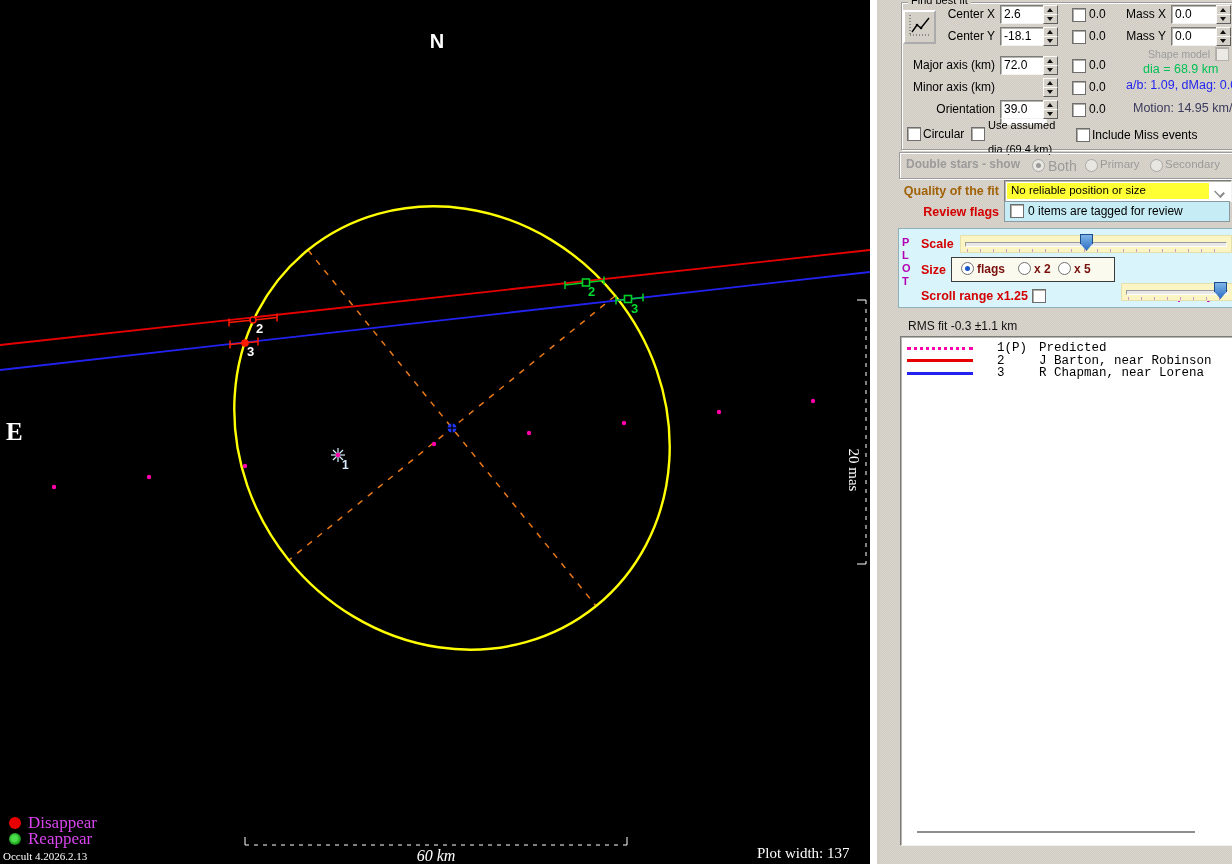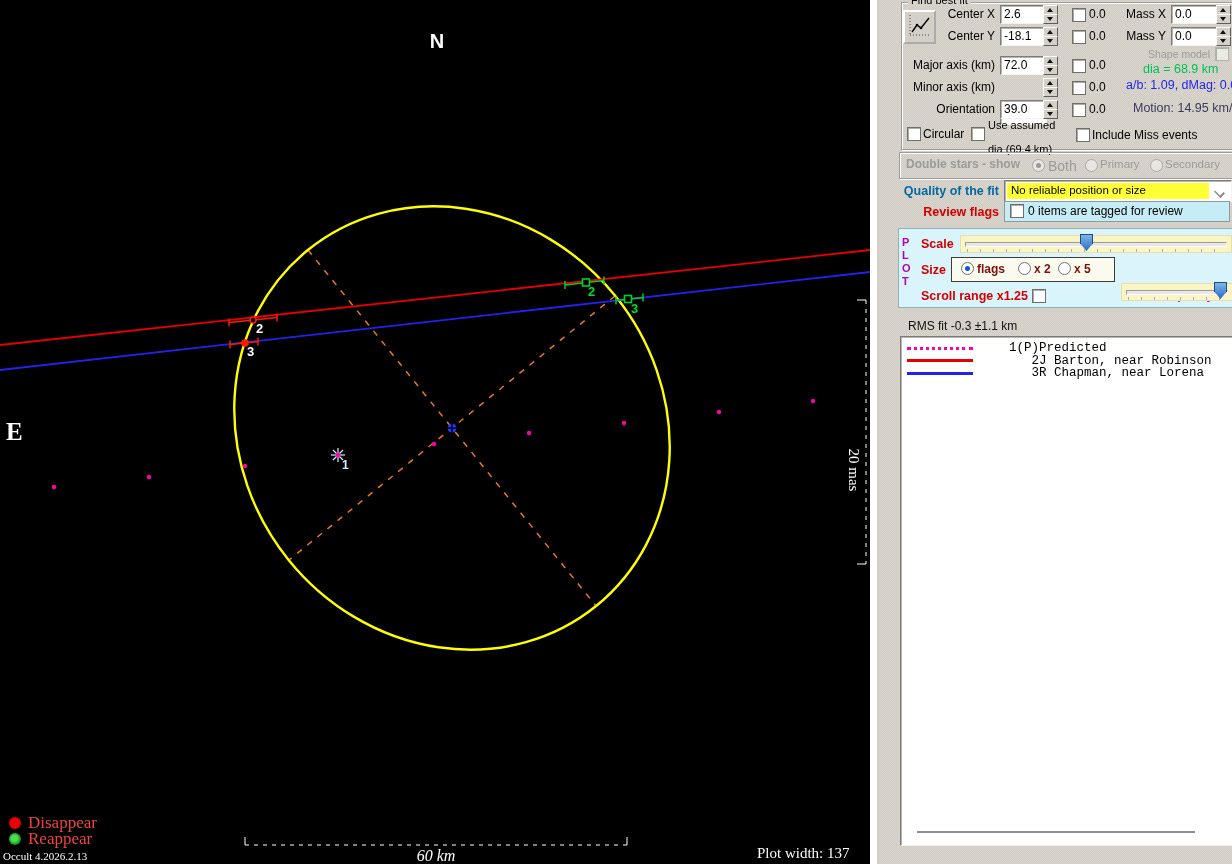--- a/index.html
+++ b/index.html
@@ -8,21 +8,21 @@
     font-family:"Liberation Sans",sans-serif;font-size:12px;color:#000;
     background:#000;
   }
   .abs{position:absolute;}
   
   #plot{left:0;top:0;width:872px;height:864px;background:#000;}
   #plot-svg{position:absolute;left:0;top:0;}
   .plot-title{left:0;top:2px;width:874px;text-align:center;font-weight:bold;font-size:20px;white-space:pre;}
   .north{left:0;top:30px;width:874px;text-align:center;color:#fff;font-weight:bold;font-size:20px;}
   .east{left:6px;top:418px;color:#fff;font-weight:bold;font-size:25px;font-family:"Liberation Serif",serif;}
-  .dr-legend{left:9px;top:815px;color:#ef4444;font-family:"Liberation Serif",serif;font-size:17px;}
+  .dr-legend{left:9px;top:815px;color:#d946ef;font-family:"Liberation Serif",serif;font-size:17px;}
   .dr-row{display:flex;align-items:center;height:15px;margin-bottom:1px;}
   .dot{width:12px;height:12px;border-radius:50%;margin-right:7px;flex:0 0 auto;}
   .dot-red{background:#e80000;}
   .dot-green{background:radial-gradient(circle at 45% 45%, #4be04b 0 30%, #128a12 70%);}
   .version{left:3px;top:850px;color:#fff;font-family:"Liberation Serif",serif;font-size:11px;}
   .plot-width{left:757px;top:845px;color:#fff;font-family:"Liberation Serif",serif;font-size:15px;}
   
   .white-strip{left:870px;top:0;width:7px;height:864px;background:#fff;}
   .panel{left:877px;top:0;width:355px;height:864px;
     background:#d6d2c9;
@@ -42,21 +42,21 @@
       border-left:3px solid transparent;border-right:3px solid transparent;border-bottom:4px solid #111;}
   .spin .dn::after{content:'';position:absolute;left:3px;top:2px;
       border-left:3px solid transparent;border-right:3px solid transparent;border-top:4px solid #111;}
   .cb{width:12px;height:12px;background:#fff;border:1px solid #6e6e6e;box-shadow:inset 1px 1px 0 #b0ada6;}
   .cb.dis{border-color:#b4b2ab;background:#eceae4;}
   .radio{width:11px;height:11px;border-radius:50%;background:#fff;border:1px solid #707070;}
   .radio.sel::after{content:'';position:absolute;left:3px;top:3px;width:5px;height:5px;border-radius:50%;background:#1457c8;}
   .radio.dis{border-color:#a8a8a8;background:#e8e6e0;}
   .radio.dis.sel::after{background:#9a9a9a;}
   .graytxt{color:#9b9b9b;}
-  .green-lbl{color:#0369a1;font-weight:bold;font-size:12.5px;}
+  .green-lbl{color:#a16207;font-weight:bold;font-size:12.5px;}
   .red-lbl{color:#d40000;font-weight:bold;font-size:12.5px;}
   .magenta-lbl{color:#c400c4;font-weight:bold;font-size:12.5px;margin-top:25px;}
   .maroon-lbl{color:#79100c;font-weight:bold;font-size:12px;}
   .combo{background:#fff;border:1px solid;border-color:#7b7b7b #f4f2ee #f4f2ee #7b7b7b;box-shadow:inset 1px 1px 0 #b8b5ad;}
   .combo .field{position:absolute;left:2px;top:2px;right:22px;bottom:2px;background:#ffff33;
       line-height:15px;padding-left:4px;font-size:11.5px;white-space:nowrap;overflow:hidden;}
   .combo .arrowbox{position:absolute;right:2px;top:2px;width:19px;bottom:2px;background:#fff;}
   .combo .arrowbox::after{content:'';position:absolute;left:5px;top:5px;width:7px;height:7px;
       border-right:2px solid #8a8a8a;border-bottom:2px solid #8a8a8a;transform:rotate(45deg) scale(1,.7);}
   .cyanbox{background:#c6edf5;border:1px solid #8a9aa0;}
@@ -67,21 +67,21 @@
   .slider .ticks{position:absolute;left:6px;right:6px;bottom:0;height:3px;
       background:repeating-linear-gradient(90deg,#c79ac7 0 1px,transparent 1px 13px);}
   .thumb{width:11px;height:15px;background:linear-gradient(#7fb6e8,#2f6fc4);border:1px solid #1c4c8c;
       clip-path:polygon(0 0,100% 0,100% 55%,50% 100%,0 55%);}
   .sizepanel{background:#fafaef;border:1px solid #3c3c3c;}
   .plot-letter{color:#b400b4;font-weight:bold;font-size:11px;line-height:13px;}
   .rms{font-size:12px;color:#111;}
   .listbox{background:#fff;border:1px solid;border-color:#7b7b7b #f2f0ea #f2f0ea #7b7b7b;box-shadow:inset 1px 1px 0 #b8b5ad;}
   .obs-row{display:flex;align-items:center;height:12.5px;font-family:"Liberation Mono",monospace;font-size:12.5px;white-space:pre;}
   .obs-marker{display:inline-block;width:66px;height:0;margin-left:6px;margin-right:24px;flex:0 0 auto;}
-  .obs-num{display:inline-block;width:42px;flex:0 0 auto;text-align:right;}
+  .obs-num{display:inline-block;width:42px;flex:0 0 auto;}
   .hscroll{height:2px;background:#8e8e8e;}
 </style>
 </head>
 <body>
 
 <div class="abs" id="plot">
   <svg id="plot-svg" width="872" height="864">
       <line x1="308" y1="250" x2="596" y2="606" stroke="#e87818" stroke-width="1.5" stroke-dasharray="6 7"></line>
       <line x1="615" y1="296" x2="289" y2="560" stroke="#e87818" stroke-width="1.5" stroke-dasharray="6 7"></line>
       <ellipse cx="452" cy="428" rx="229" ry="210" transform="rotate(51 452 428)" fill="none" stroke="#ffff00" stroke-width="2.4"></ellipse>

